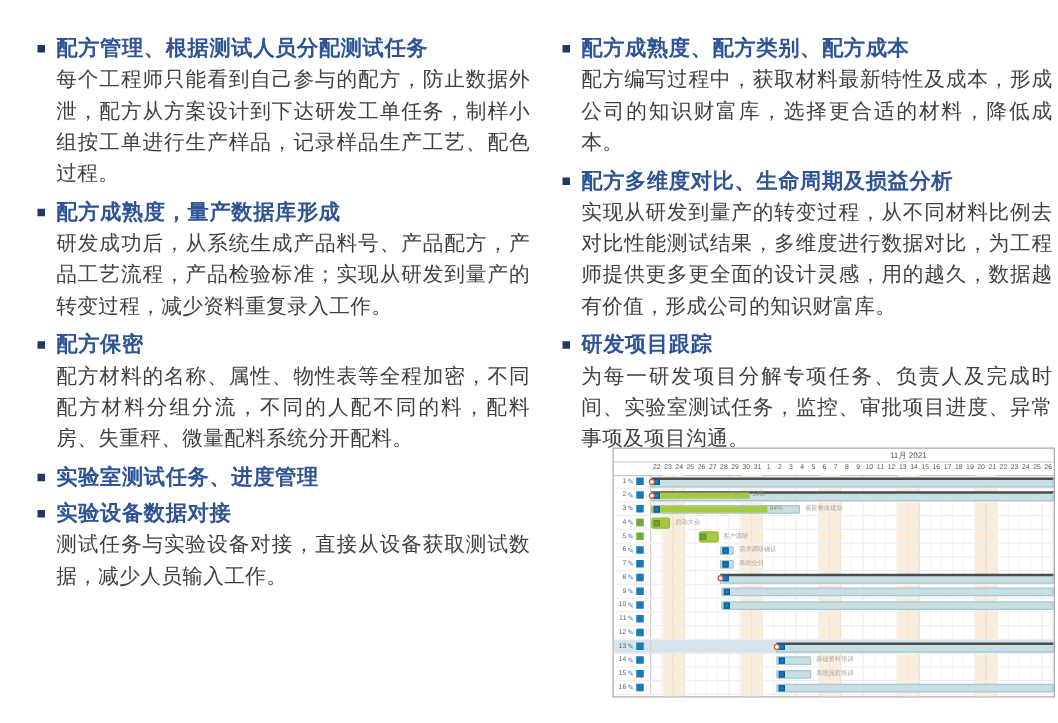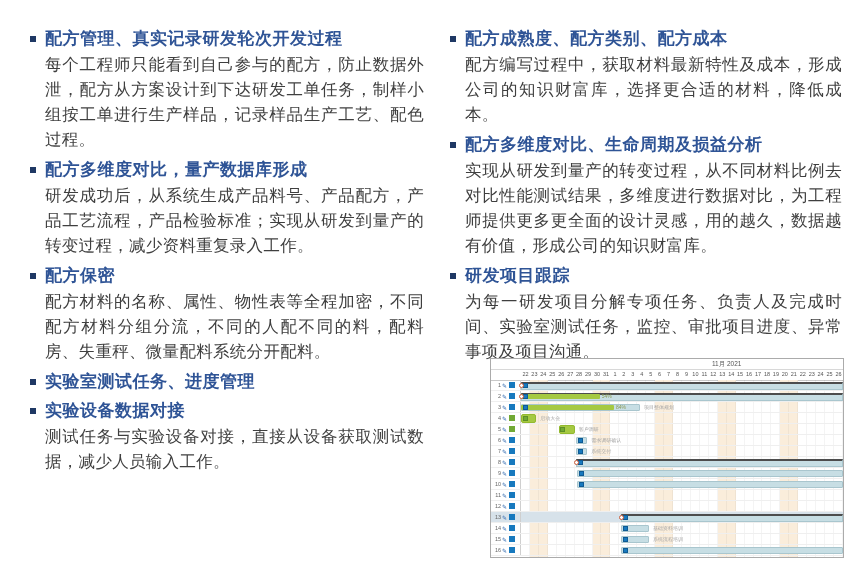--- a/index.html
+++ b/index.html
@@ -44,28 +44,28 @@
 </style>
 </head>
 <body>
 
 <div class="page">
 
   <div class="col col-left">
     <section class="feat">
       <div class="feat-head">
         <span class="bullet"></span>
-        <h3>配方管理、真实记录研发轮次开发过程</h3>
+        <h3>配方管理、根据测试人员分配测试任务</h3>
       </div>
       <p class="feat-body">每个工程师只能看到自己参与的配方，防止数据外泄，配方从方案设计到下达研发工单任务，制样小组按工单进行生产样品，记录样品生产工艺、配色过程。</p>
     </section>
     <section class="feat">
       <div class="feat-head">
         <span class="bullet"></span>
-        <h3>配方多维度对比，量产数据库形成</h3>
+        <h3>配方成熟度，量产数据库形成</h3>
       </div>
       <p class="feat-body">研发成功后，从系统生成产品料号、产品配方，产品工艺流程，产品检验标准；实现从研发到量产的转变过程，减少资料重复录入工作。</p>
     </section>
     <section class="feat">
       <div class="feat-head">
         <span class="bullet"></span>
         <h3>配方保密</h3>
       </div>
       <p class="feat-body">配方材料的名称、属性、物性表等全程加密，不同配方材料分组分流，不同的人配不同的料，配料房、失重秤、微量配料系统分开配料。</p>
     </section>

